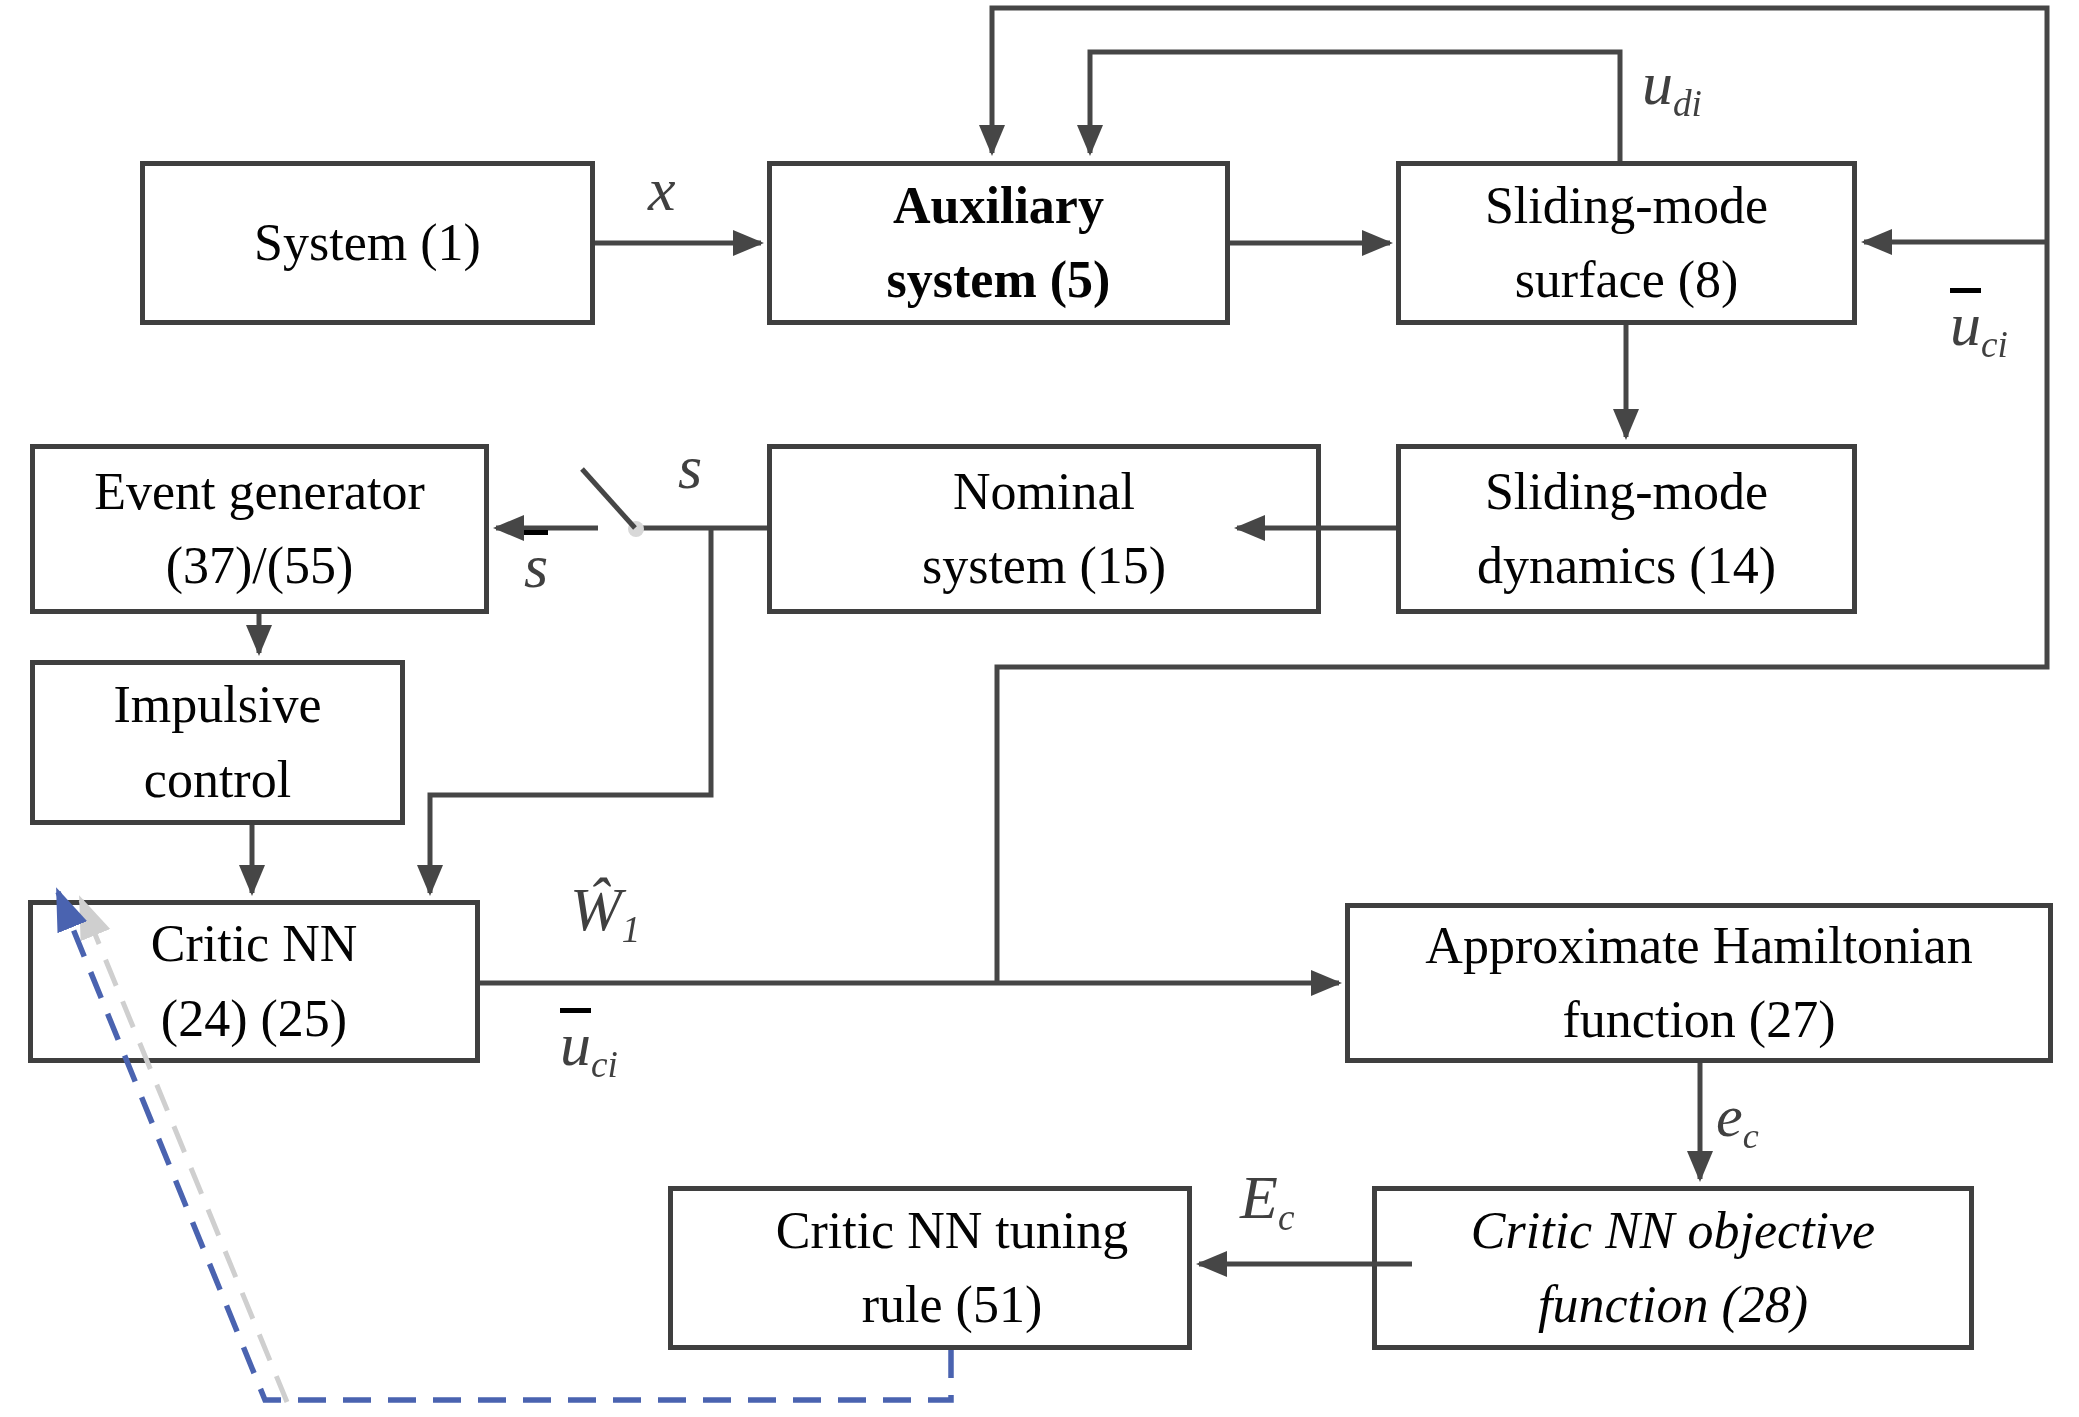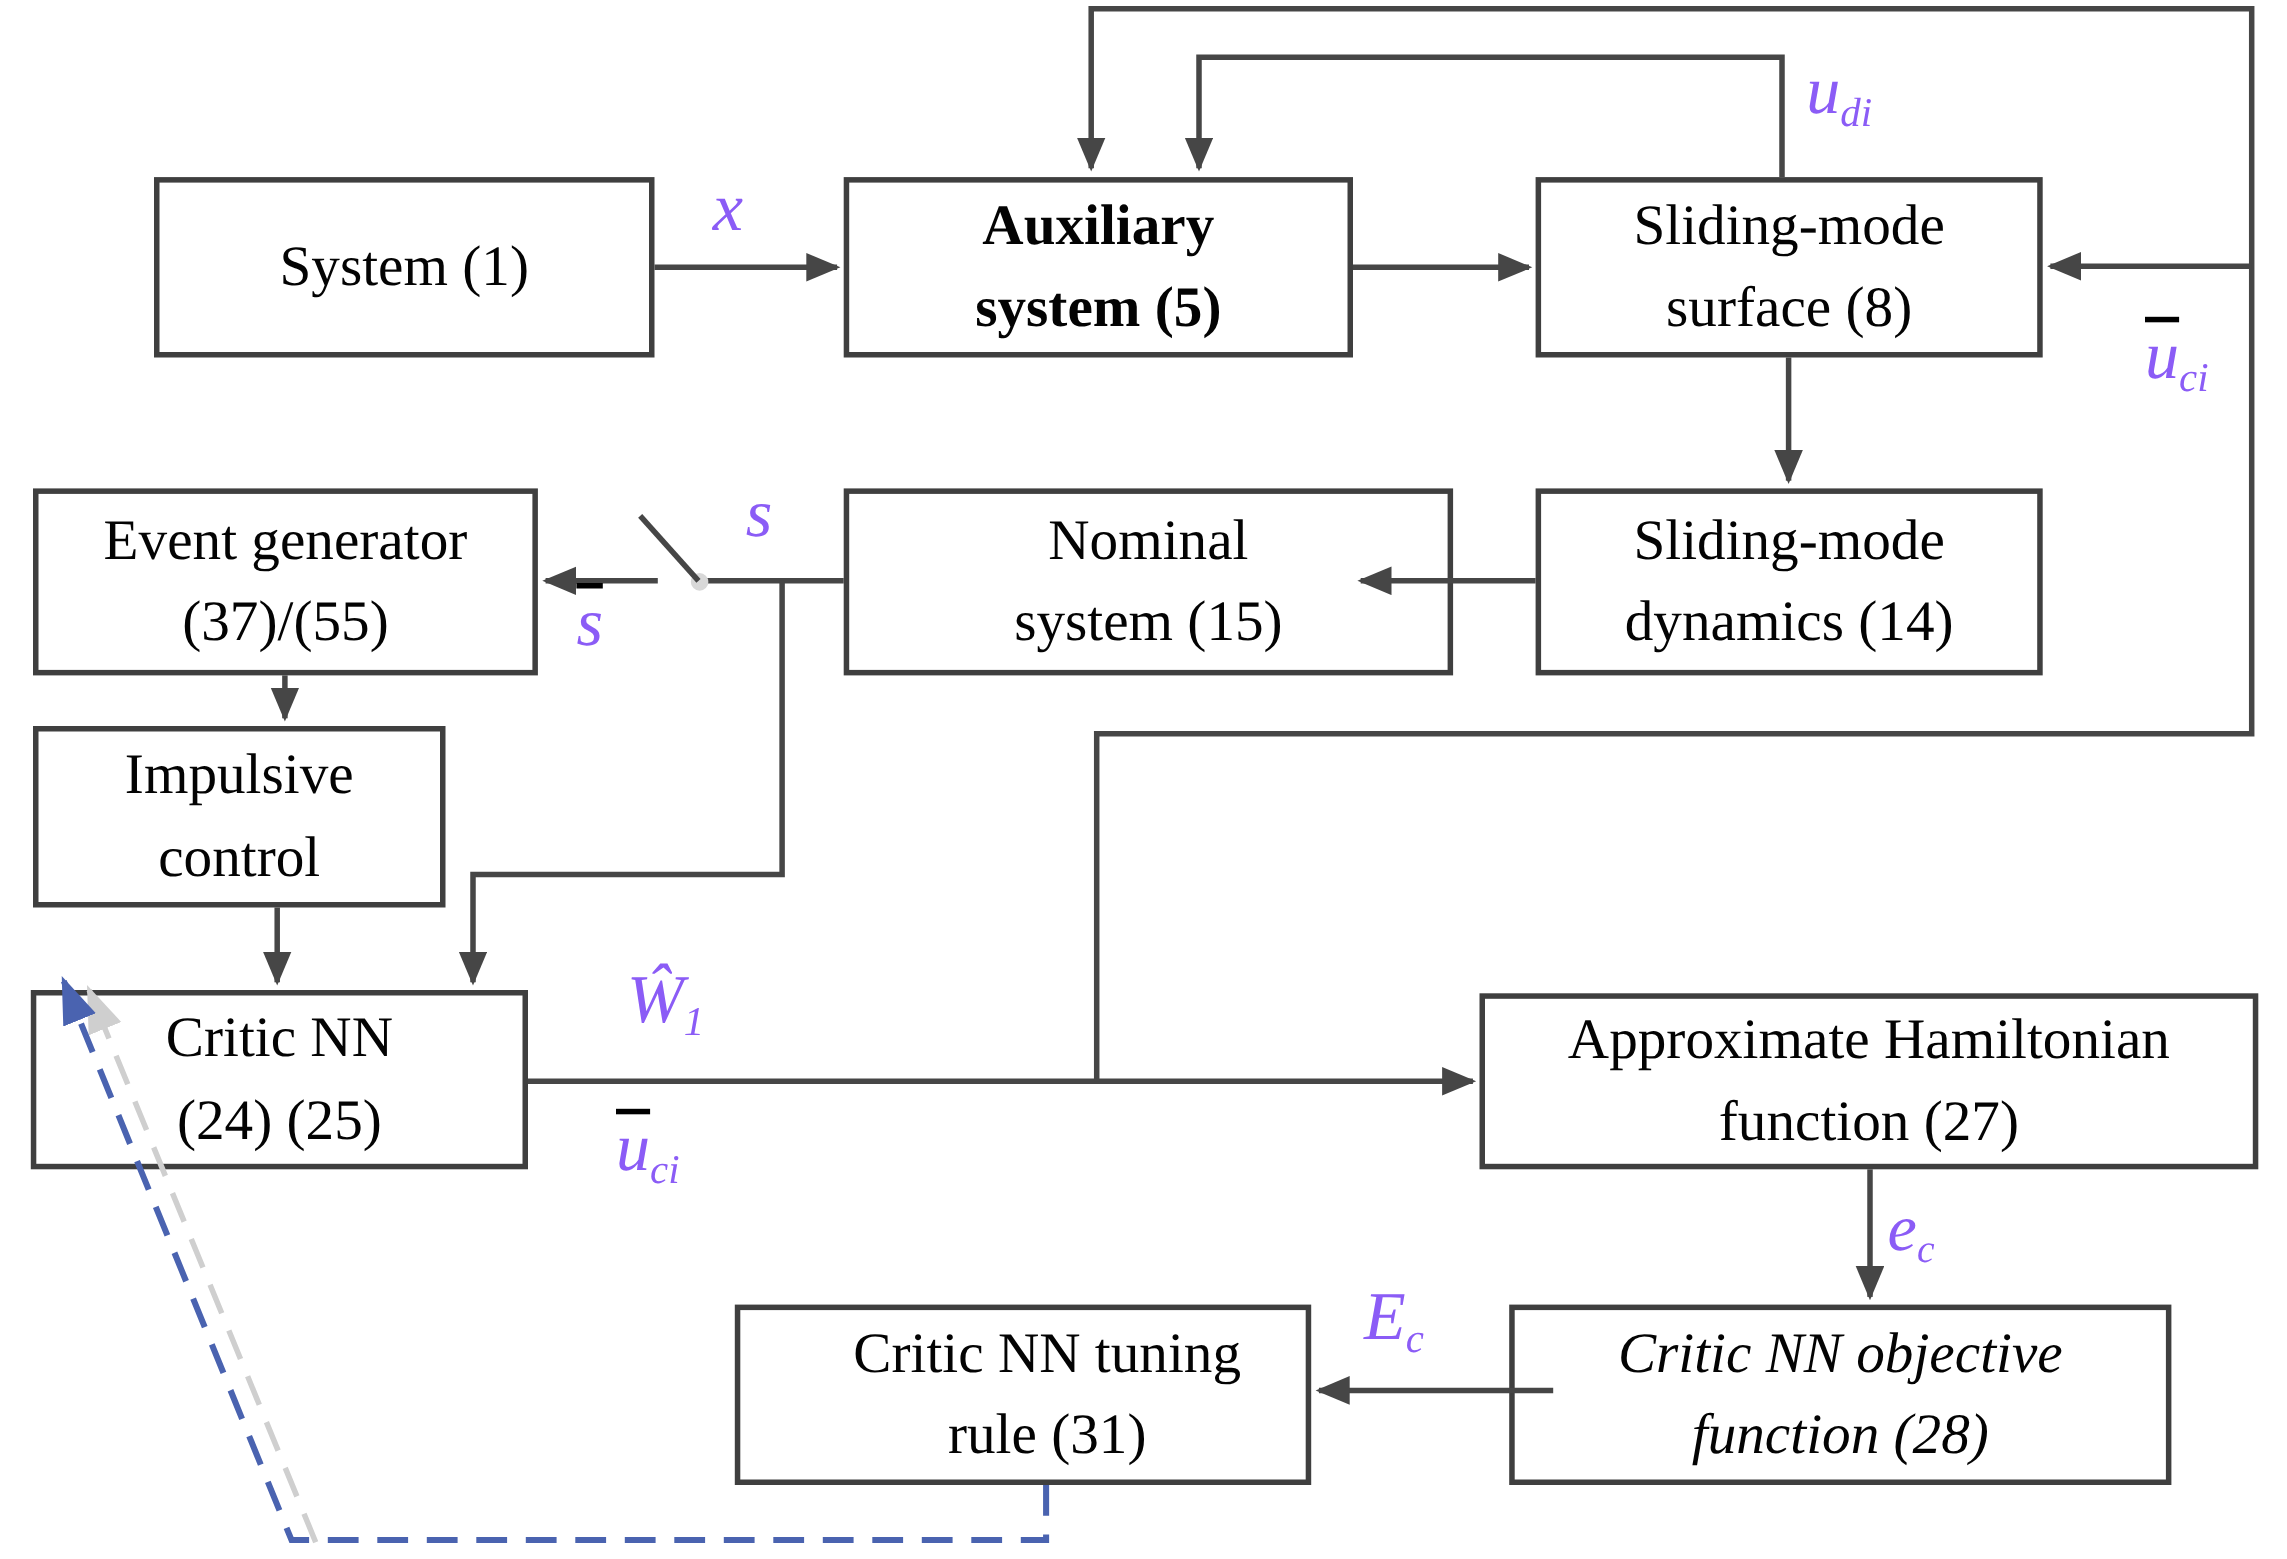--- a/index.html
+++ b/index.html
@@ -28,21 +28,21 @@
   svg.wires{
     position:absolute;left:0;top:0;
     z-index:2;
     pointer-events:none;
   }
   .lbl{
     position:absolute;
     z-index:3;
     font-style:italic;
     font-size:62px;
-    color:#8b5cf6;
+    color:#404040;
     white-space:nowrap;
     line-height:1;
   }
   .lbl .sub{
     font-size:0.60em;
     vertical-align:-0.32em;
     font-style:italic;
   }
   .lbl .ovl{
     display:inline-block;
@@ -95,21 +95,21 @@
     <span>(24) (25)</span>
   </div>
 
   <div class="box" style="left:1345px;top:903px;width:708px;height:160px;">
     <span>Approximate Hamiltonian</span>
     <span>function (27)</span>
   </div>
 
   <div class="box" style="left:668px;top:1186px;width:524px;height:164px;padding-left:44px;">
     <span>Critic NN tuning</span>
-    <span>rule (31)</span>
+    <span>rule (51)</span>
   </div>
 
   <div class="box" style="left:1372px;top:1186px;width:602px;height:164px;font-style:italic;">
     <span>Critic NN objective</span>
     <span>function (28)</span>
   </div>
 
   <svg class="wires" width="2079" height="1417" viewBox="0 0 2079 1417">
     <defs>
       <marker id="ah" markerUnits="userSpaceOnUse" markerWidth="36" markerHeight="28" refX="28" refY="13" orient="auto">

